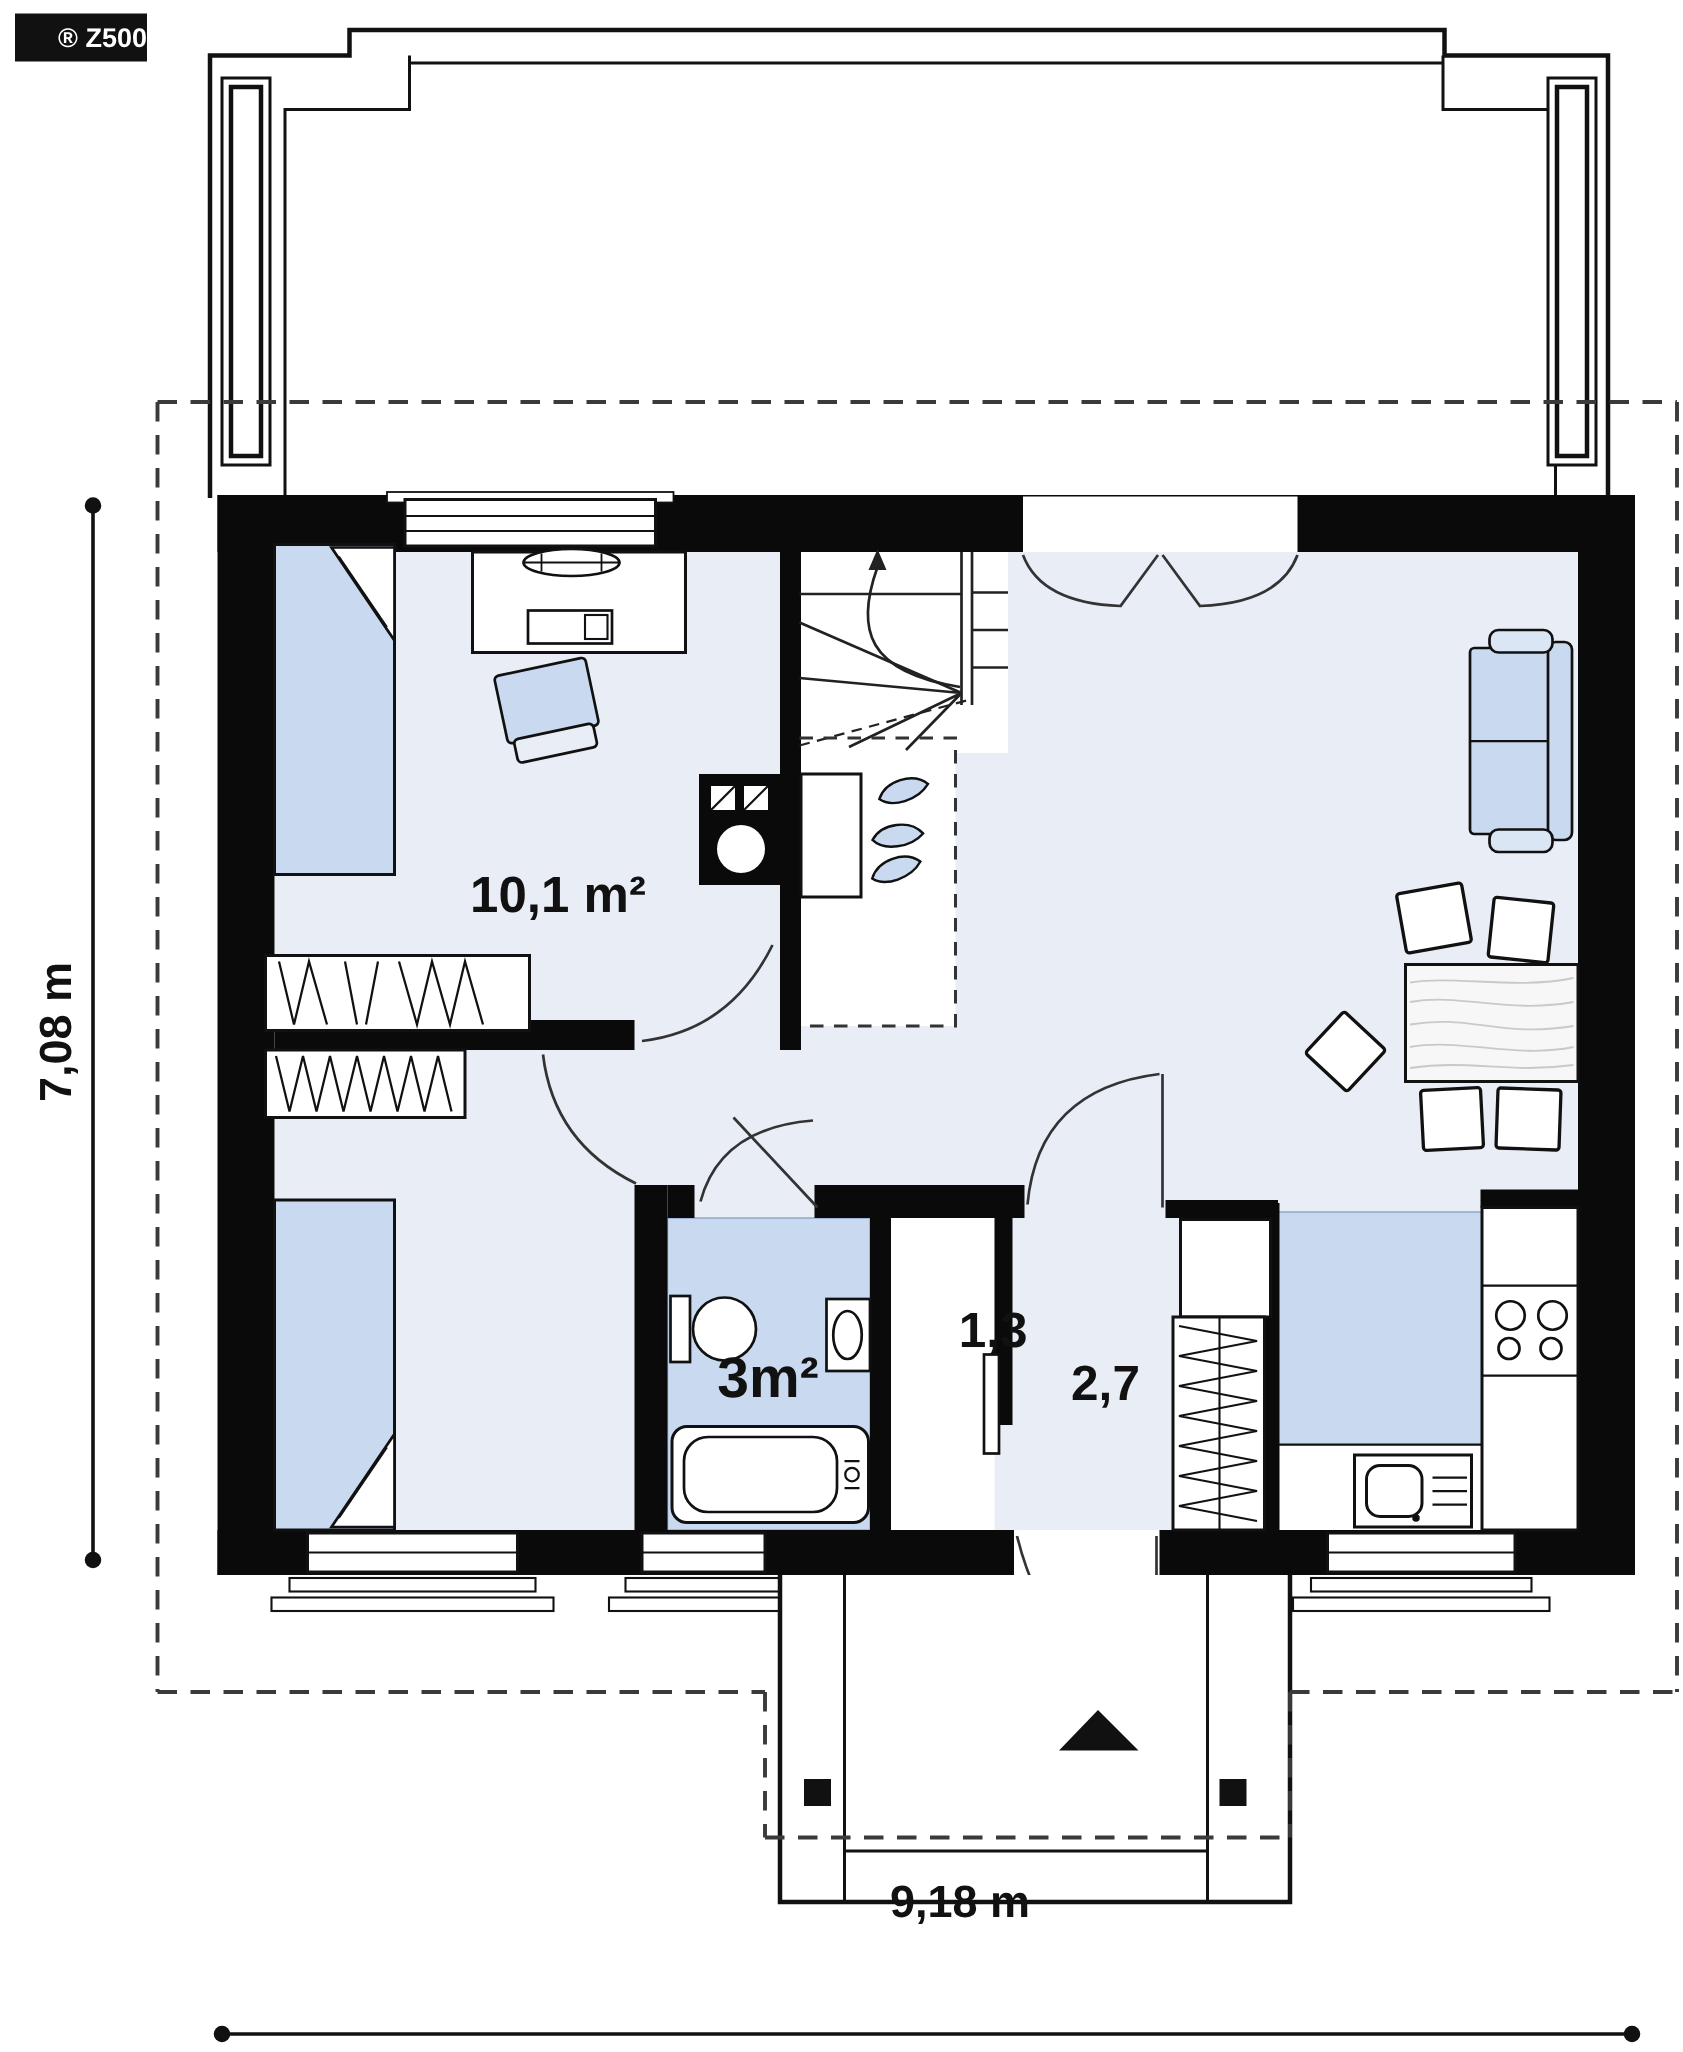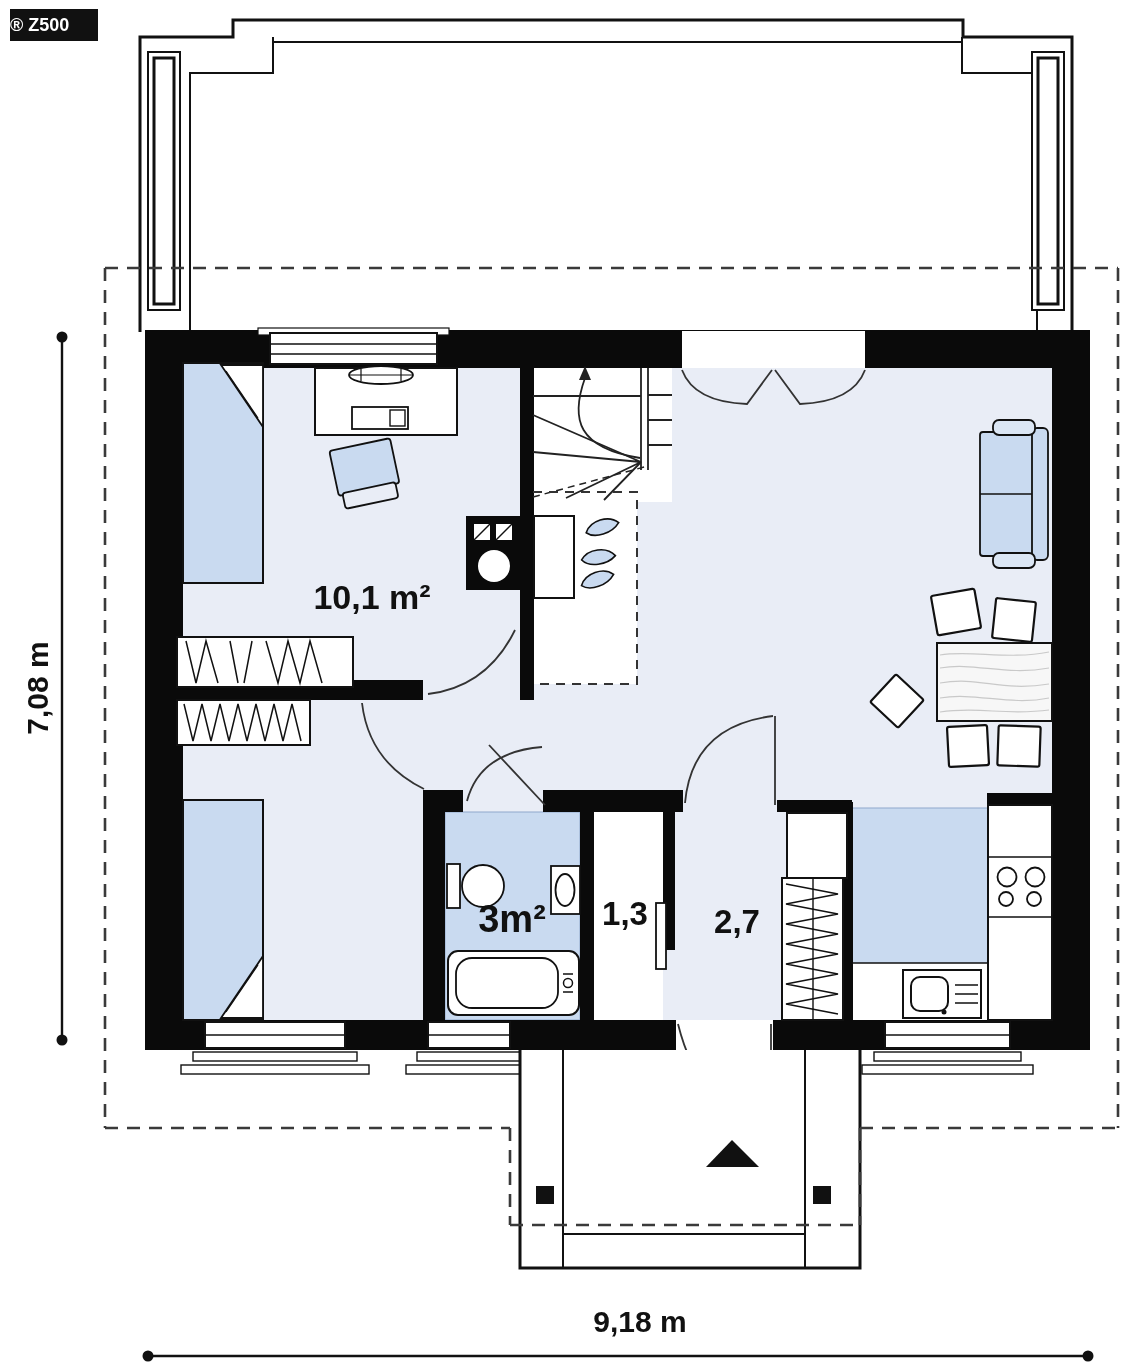--- a/index.html
+++ b/index.html
@@ -1,21 +1,21 @@
 <!DOCTYPE html>
 <html><head>
 <meta charset="utf-8">
 <style>
   html,body{margin:0;padding:0;background:#ffffff;}
   #plan{position:relative;width:1122px;height:1368px;background:#fff;overflow:hidden;
         font-family:"Liberation Sans", sans-serif;}
   #plan svg{position:absolute;left:0;top:0;}
   .lbl{position:absolute;color:#111;font-weight:bold;text-align:center;white-space:nowrap;}
   .badge{position:absolute;left:10px;top:9px;width:88px;height:32px;background:#111;
-         color:#fff;font-weight:bold;font-size:18px;line-height:32px;text-align:left;}
+         color:#fff;font-weight:bold;font-size:18px;line-height:32px;text-align:right;}
   .dim-v{position:absolute;left:-42px;top:671px;width:160px;height:34px;font-size:30px;
          transform:rotate(-90deg);}
 </style>
 </head>
 <body>
 
 <div id="plan">
 <svg width="1122" height="1368" viewBox="0 0 1122 1368">
 
   <g>
@@ -240,18 +240,18 @@
     <path d="M148,1356 H1088"></path>
     <circle cx="148" cy="1356" r="5.5" fill="#111" stroke="none"></circle>
     <circle cx="1088" cy="1356" r="5.5" fill="#111" stroke="none"></circle>
   </g>
 </svg>
 
   <div class="badge">® Z500</div>
 
   <div class="lbl" style="left:282px;top:578px;width:180px;font-size:34px;">10,1 m²</div>
   <div class="lbl" style="left:437px;top:898px;width:150px;font-size:38px;">3m²</div>
-  <div class="lbl" style="left:565px;top:895px;width:120px;font-size:33px;">1,3</div>
+  <div class="lbl" style="left:565px;top:868px;width:120px;font-size:33px;text-align:right;">1,3</div>
   <div class="lbl" style="left:677px;top:903px;width:120px;font-size:33px;">2,7</div>
 
   <div class="lbl dim-v">7,08 m</div>
-  <div class="lbl" style="left:540px;top:1305px;width:200px;font-size:30px;">9,18 m</div>
+  <div class="lbl" style="left:540px;top:1252px;width:200px;font-size:30px;">9,18 m</div>
 </div>
 
 </body></html>

